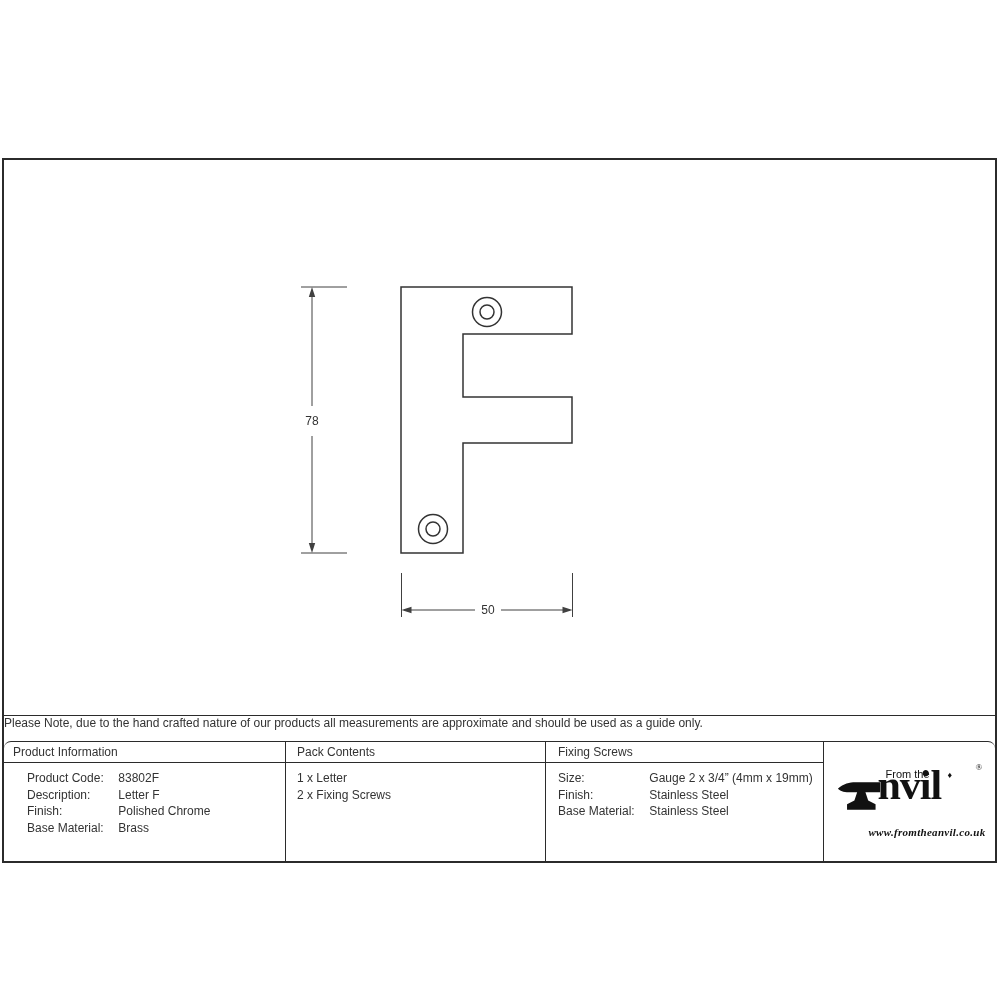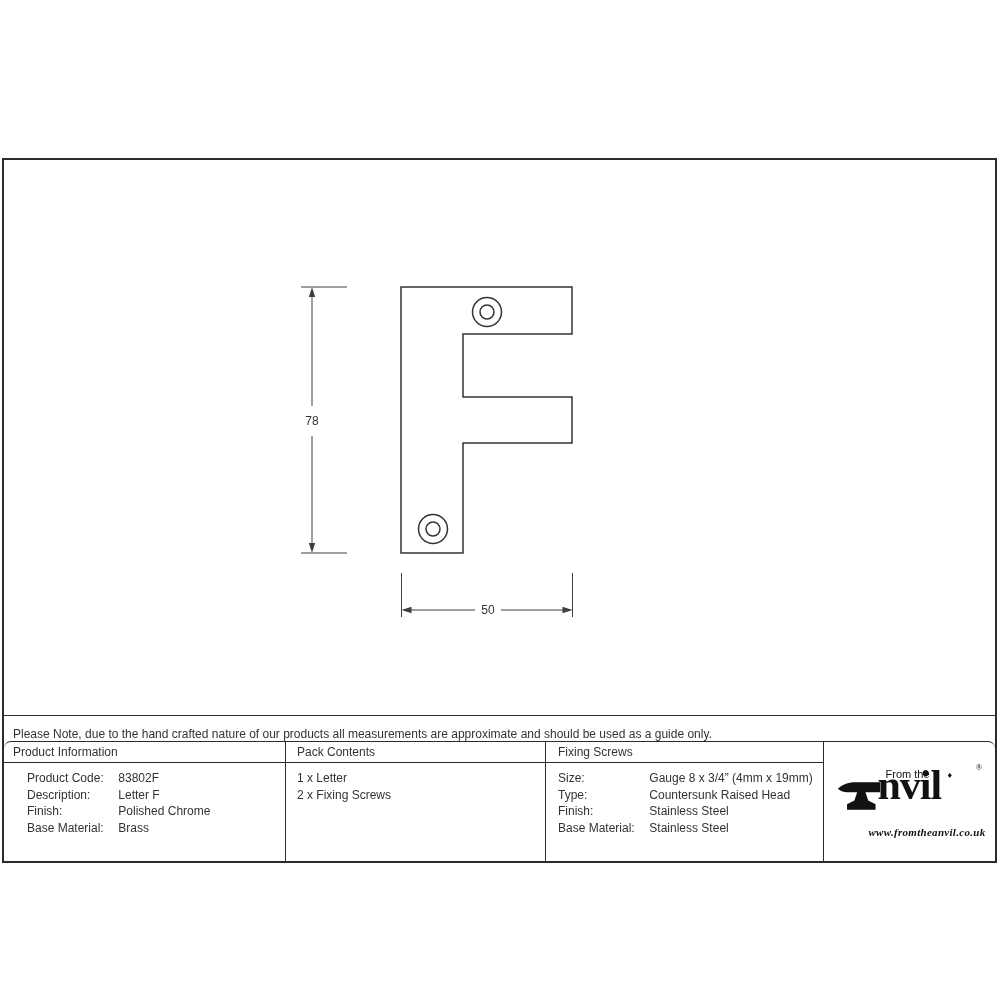--- a/index.html
+++ b/index.html
@@ -16,21 +16,21 @@
   .drawing-area { position:relative; width:991px; height:555px; }
   .drawing-area svg { display:block; width:991px; height:555px; }
   .dwg-line { stroke:#404040; stroke-width:1; fill:none; }
   .dwg-outline { stroke:#333; stroke-width:1.5; fill:none; }
   .dwg-arrow { fill:#404040; stroke:none; }
   .dwg-text { font-family:"Liberation Sans", sans-serif; font-size:12px; fill:#333; }
 
   
   .note-row {
     height:26px; border-top:1.5px solid #2b2b2b;
-    display:flex; align-items:flex-end; padding-left:9px; font-size:12px;
+    display:flex; align-items:flex-start; font-size:12px;
   }
 
   
   .info-grid {
     display:grid; border-top:1.5px solid #2b2b2b;
     grid-template-columns:281px 260px 278px 1fr;
     grid-template-rows:21px 99px; height:120px;border-radius:7px;
   }
   .cell { overflow:hidden; }
   .bl { border-left:1.5px solid #2b2b2b; }
@@ -158,25 +158,21 @@
       </div>
 
       <div class="cell body c2 bl">
         <div>1 x Letter</div>
         <div>2 x Fixing Screws</div>
       </div>
 
       <div class="cell body c3 bl">
         <div class="kv">
           <span class="k">Size:</span>
-          <span class="v">Gauge 8 x 3/4” (4mm x 19mm)</span>
-        </div>
-        <div class="kv">
-          <span class="k">Type:</span>
-          <span class="v">Countersunk Raised Head</span>
+          <span class="v">Gauge 2 x 3/4” (4mm x 19mm)</span>
         </div>
         <div class="kv">
           <span class="k">Finish:</span>
           <span class="v">Stainless Steel</span>
         </div>
         <div class="kv">
           <span class="k">Base Material:</span>
           <span class="v">Stainless Steel</span>
         </div>
       </div>

